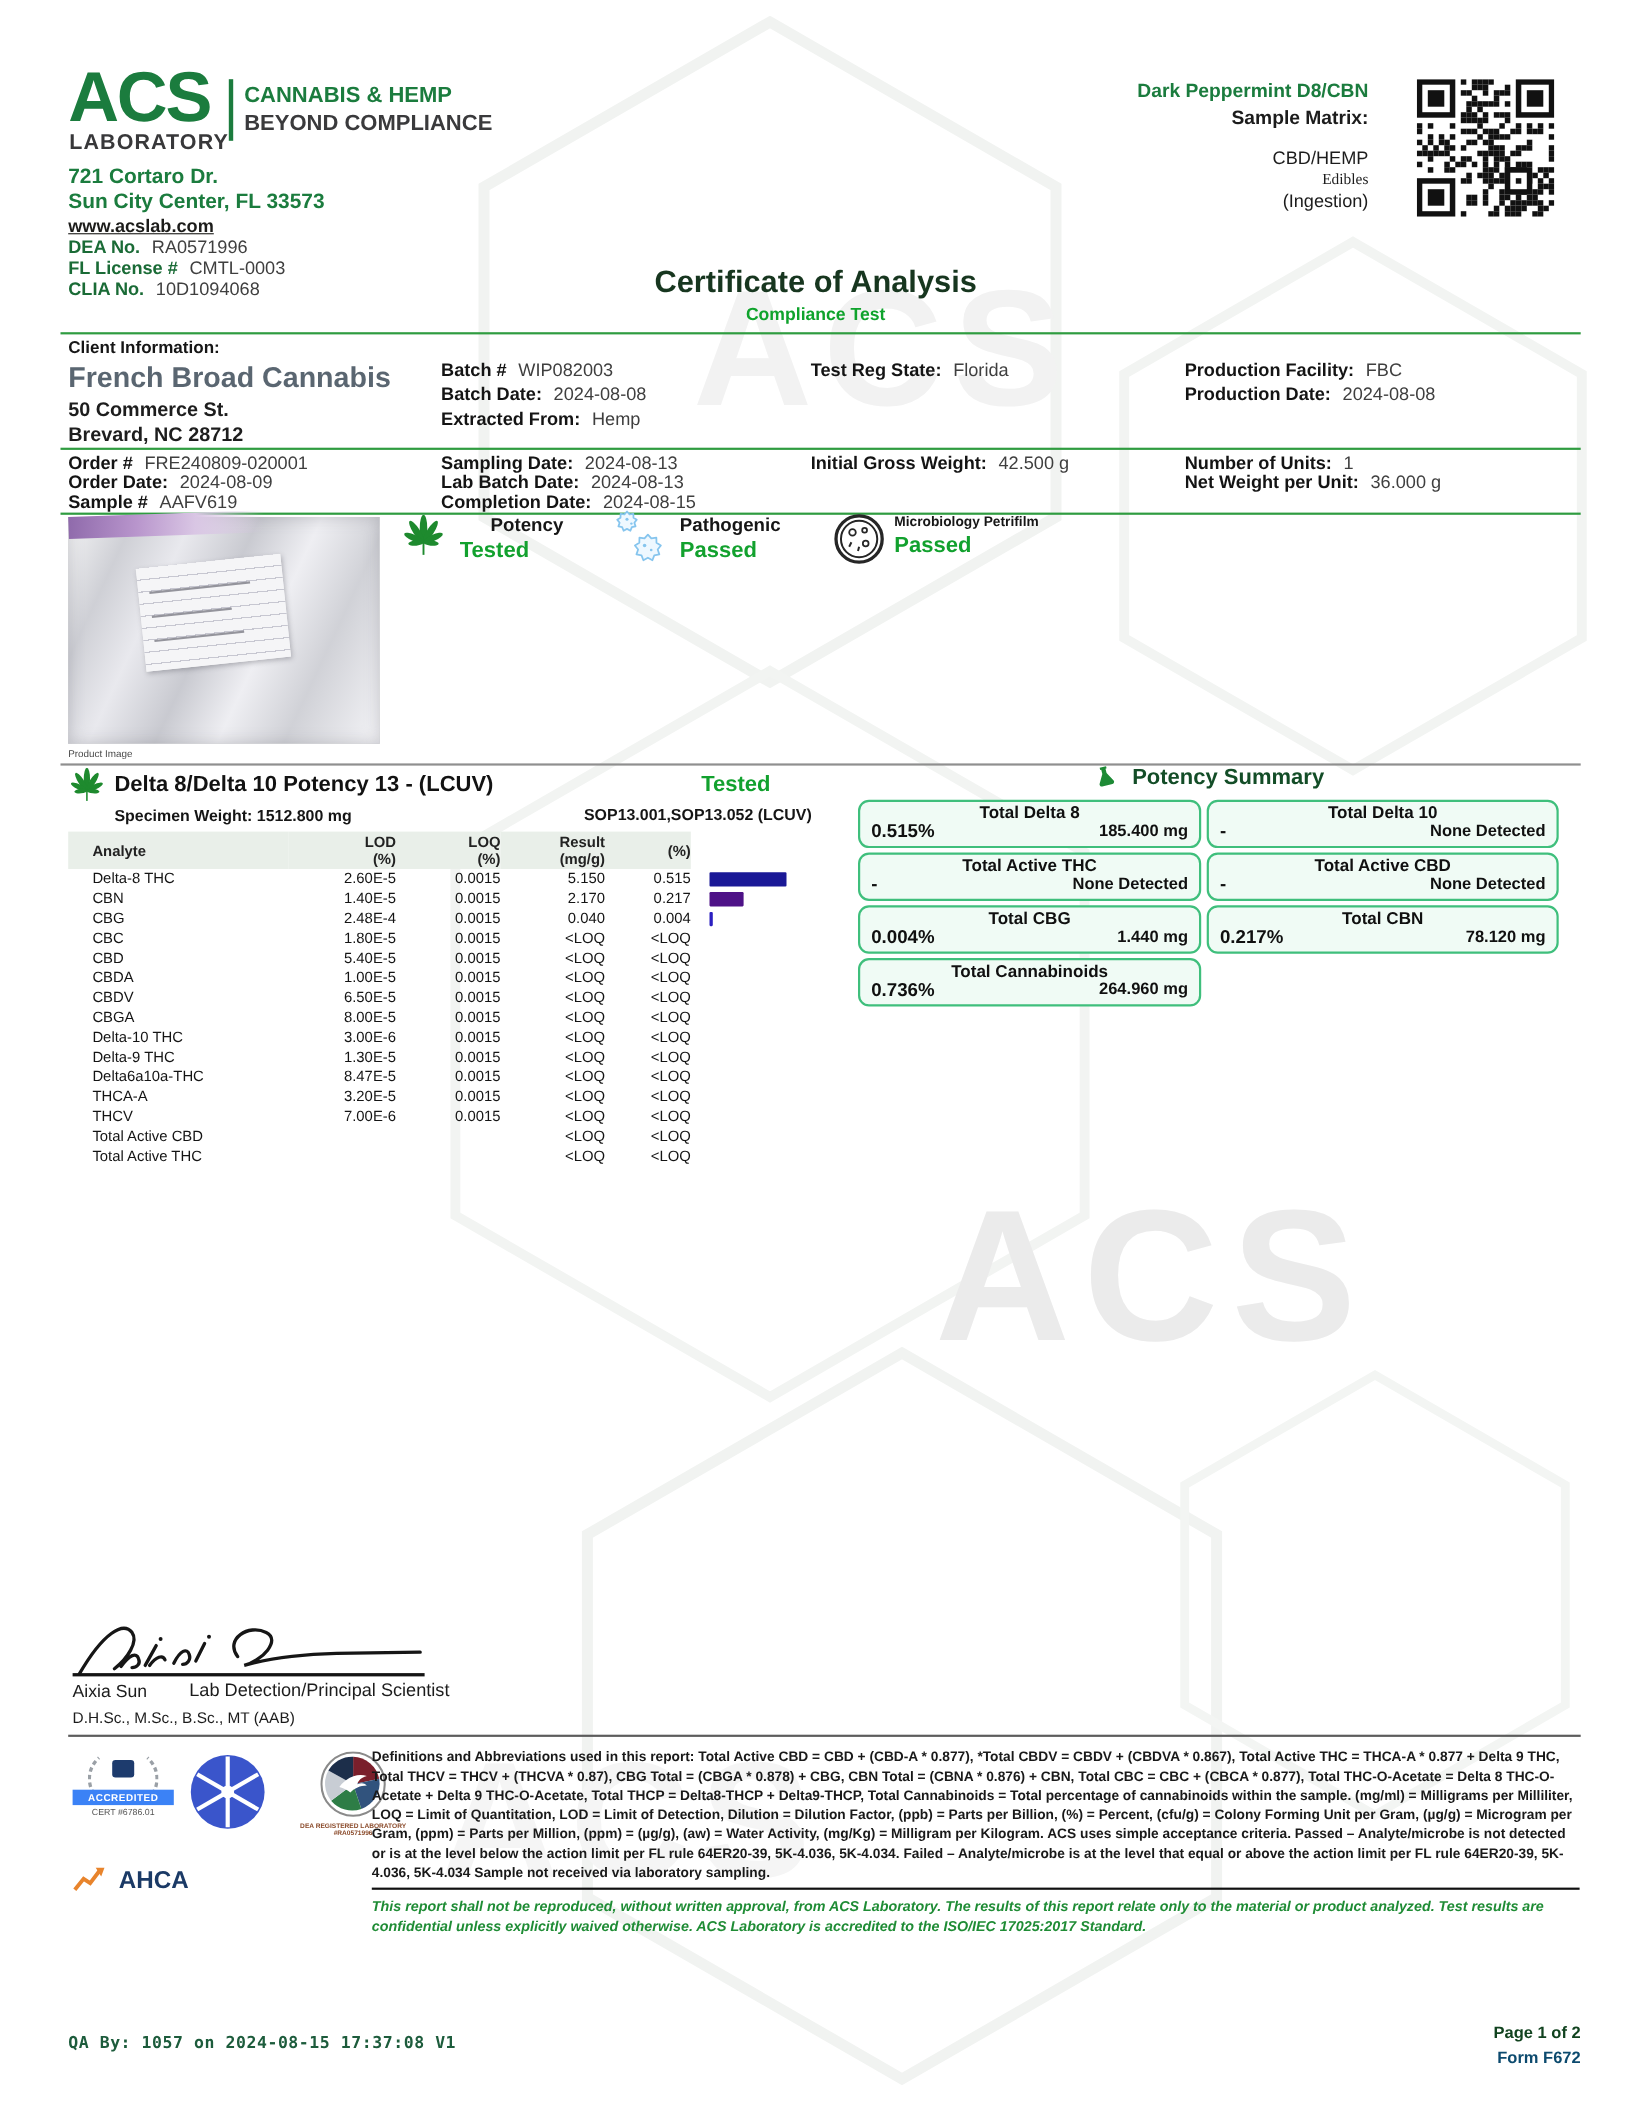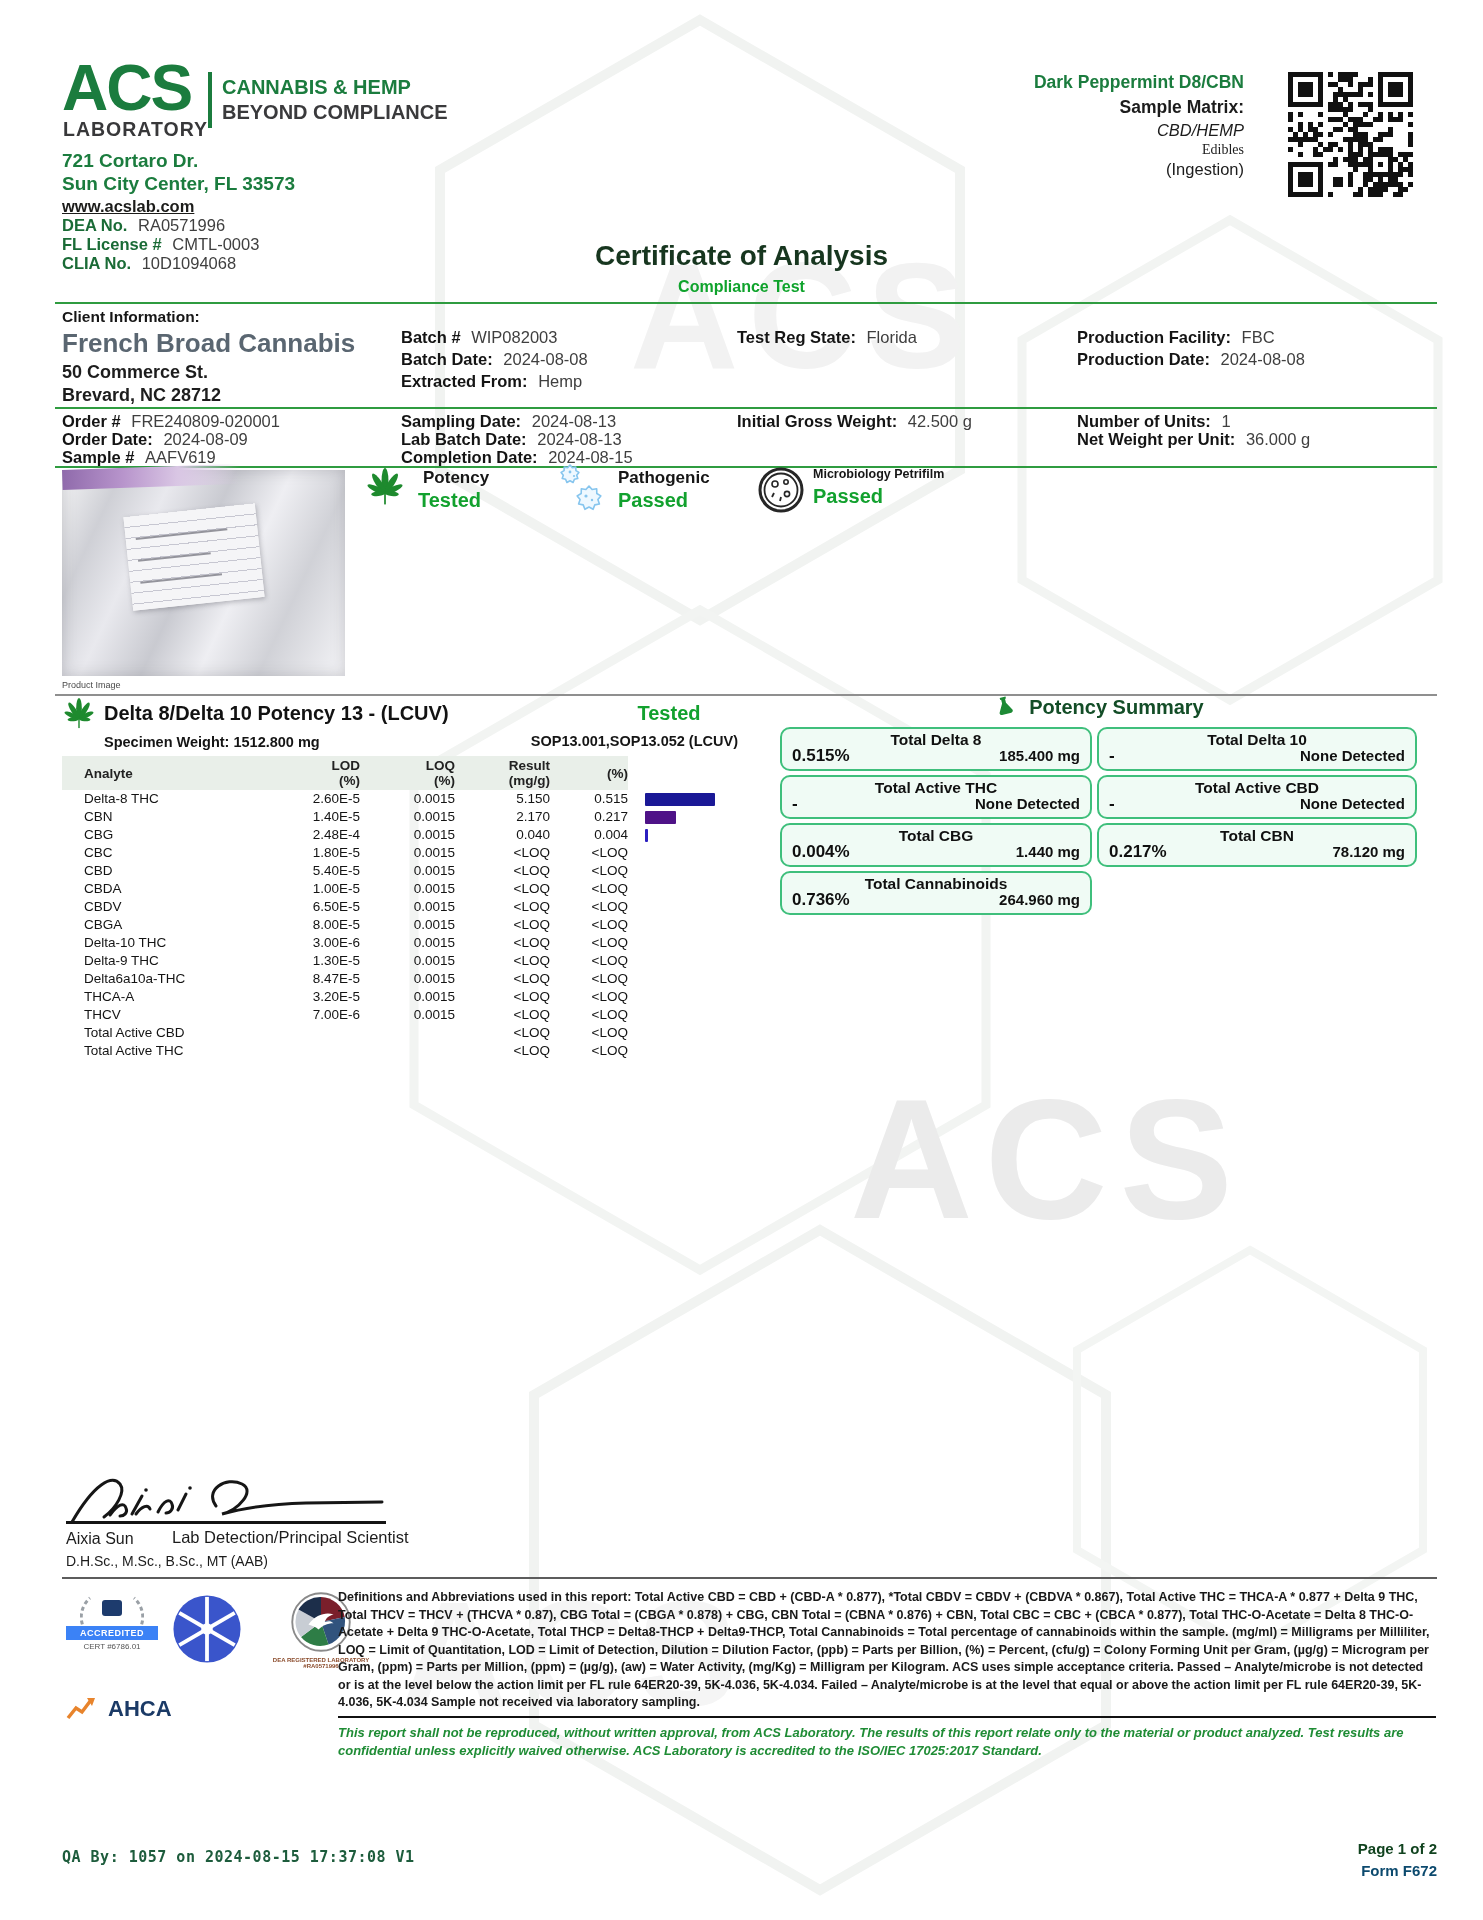--- a/index.html
+++ b/index.html
@@ -86,21 +86,21 @@
     <span class="v">CMTL-0003</span>
   </div>
   <div class="kv abs" style="left:62px;top:254px;">
     <span class="kg">CLIA No.</span>
     <span class="v">10D1094068</span>
   </div>
 
   <div class="abs" style="left:844px;top:72px;width:400px;text-align:right;">
     <div class="g" style="font-size:17.5px;font-weight:700;">Dark Peppermint D8/CBN</div>
     <div style="font-size:17.5px;font-weight:700;color:#1c1c1c;margin-top:4px;">Sample Matrix:</div>
-    <div style="font-size:16.5px;color:#1c1c1c;margin-top:3px;font-style:italic;">CBD/HEMP</div>
+    <div style="font-size:16.5px;color:#1c1c1c;margin-top:17px;">CBD/HEMP</div>
     <div style="font-size:14px;color:#1c1c1c;margin-top:2px;font-family:Liberation Serif, serif;">Edibles</div>
     <div style="font-size:16.5px;color:#1c1c1c;margin-top:2px;">(Ingestion)</div>
   </div>
 
   <div class="abs" style="left:1288px;top:72px;width:128px;height:128px;"><svg width="125" height="125" xmlns="http://www.w3.org/2000/svg">
         <rect width="125" height="125" fill="#fff"></rect>
         <rect x="40" y="0" width="5" height="5" fill="#111"></rect>
         <rect x="50" y="0" width="5" height="5" fill="#111"></rect>
         <rect x="55" y="0" width="5" height="5" fill="#111"></rect>
         <rect x="60" y="0" width="5" height="5" fill="#111"></rect>
@@ -398,21 +398,21 @@
         <ellipse cx="24" cy="13" rx="3.6" ry="13"></ellipse>
         <ellipse cx="24" cy="14" rx="3.3" ry="12" transform="rotate(33 24 26)"></ellipse>
         <ellipse cx="24" cy="14" rx="3.3" ry="12" transform="rotate(-33 24 26)"></ellipse>
         <ellipse cx="24" cy="16" rx="3" ry="10" transform="rotate(66 24 26)"></ellipse>
         <ellipse cx="24" cy="16" rx="3" ry="10" transform="rotate(-66 24 26)"></ellipse>
         <ellipse cx="24" cy="19" rx="2.6" ry="7.5" transform="rotate(96 24 26)"></ellipse>
         <ellipse cx="24" cy="19" rx="2.6" ry="7.5" transform="rotate(-96 24 26)"></ellipse>
         <rect x="23.1" y="26" width="1.8" height="12"></rect>
       </g>
     </svg>
-    <div class="lbl" style="margin-left:61px;">Potency</div>
+    <div class="lbl" style="margin-left:84px;">Potency</div>
     <div class="val" style="margin-left:56px;">Tested</div>
   </div>
 
   <div class="abs status" style="left:556px;top:468px;">
     <svg class="abs" style="left:0;top:-6px" width="52" height="52" viewBox="0 0 52 52">
       <polygon id="star1" fill="#eef8ff" stroke="#86c5ee" stroke-width="1.6" stroke-linejoin="round" points="14.0,3.0 16.3,5.6 19.8,5.1 19.9,8.6 22.9,10.4 20.7,13.2 21.8,16.5 18.4,17.2 17.1,20.5 14.0,18.8 10.9,20.5 9.6,17.2 6.2,16.5 7.3,13.2 5.1,10.4 8.1,8.6 8.2,5.1 11.7,5.6"></polygon>
       <polygon id="star2" fill="#eef8ff" stroke="#86c5ee" stroke-width="1.6" stroke-linejoin="round" points="33.0,24.0 36.1,27.5 40.7,26.8 40.8,31.5 44.8,33.9 41.9,37.6 43.4,42.0 38.8,42.9 37.1,47.3 33.0,45.0 28.9,47.3 27.2,42.9 22.6,42.0 24.1,37.6 21.2,33.9 25.2,31.5 25.3,26.8 29.9,27.5"></polygon>
       <circle cx="14" cy="10" r="1.4" fill="#86c5ee"></circle>
         <circle cx="18" cy="14" r="1.1" fill="#86c5ee"></circle>
       <circle cx="30" cy="34" r="1.6" fill="#86c5ee"></circle>

